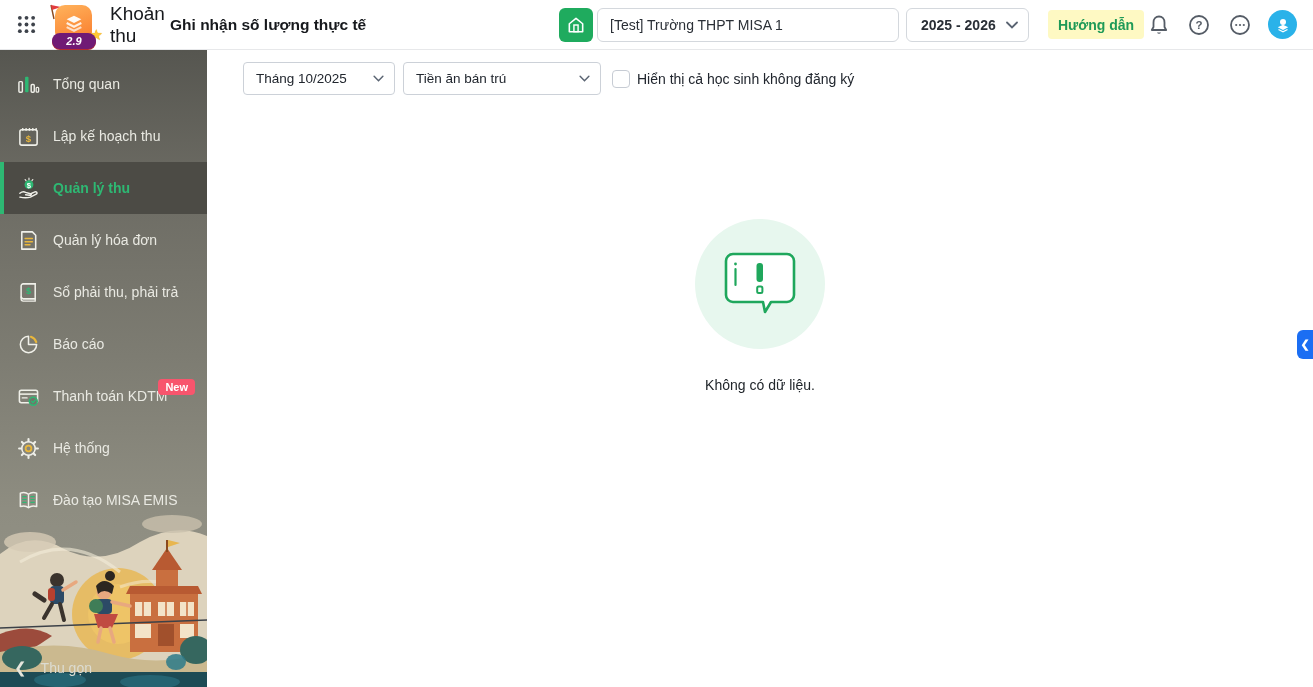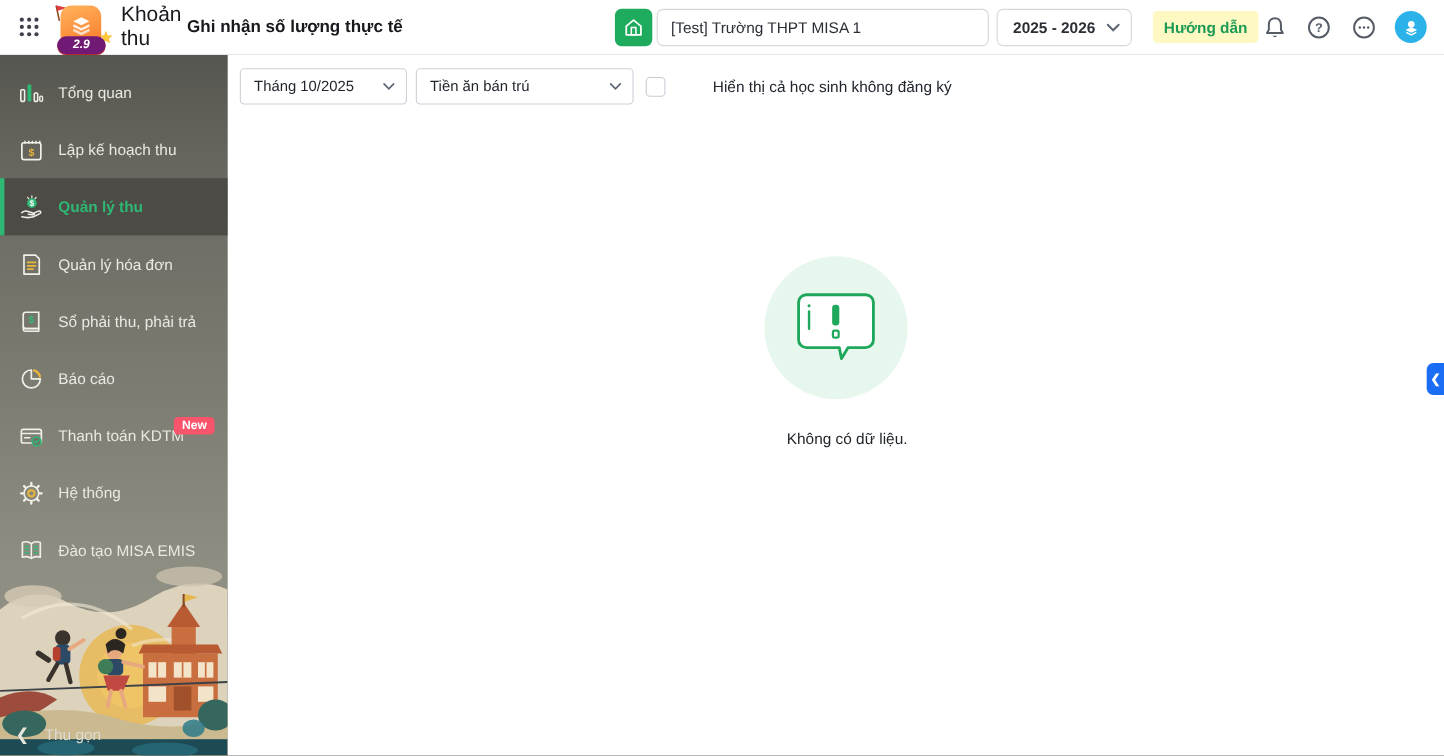--- a/index.html
+++ b/index.html
@@ -88,28 +88,28 @@
   .collapse-row .chev { margin-right:14px; font-size:15px; color:#e6e6dd; }
   
   .main { position:absolute; top:50px; left:207px; right:0; bottom:0; background:#fff; }
   .filter-row { display:flex; align-items:center; padding:12px 0 0 11px; }
   .select {
     height:33px; border:1px solid #ccd1d8; border-radius:4px; background:#fff;
     display:flex; align-items:center; justify-content:space-between;
     padding:0 10px 0 12px; font-size:13.5px; color:#21262e; cursor:pointer; margin-right:8px;
   }
   .sel-class { width:119px; }
-  .sel-month { width:152px; }
+  .sel-month { width:152px;margin-left:25px; }
   .sel-fee   { width:198px; }
-  .chk-wrap { display:flex; align-items:center; margin-left:3px; cursor:pointer;gap:36px; }
+  .chk-wrap { display:flex; align-items:center; margin-left:3px; cursor:pointer; }
   .checkbox {
     width:18px; height:18px; border:1.5px solid #c7ccd4; border-radius:4px; background:#fff; flex:none;
   }
   .chk-label { margin-left:7px; font-size:14px; color:#21262e; }
-  .empty-state { position:absolute; top:183px; left:50%; transform:translateX(-50%); text-align:right; }
+  .empty-state { position:absolute; top:169px; left:50%; transform:translateX(-50%); text-align:center; }
   .empty-circle {
     width:130px; height:130px; border-radius:50%; background:#e7f7ee; margin:0 auto;
     display:flex; align-items:center; justify-content:center;
   }
   .empty-msg { margin-top:28px; font-size:14px; color:#21262b; }
   .panel-toggle {
     position:absolute; right:0; top:330px; width:16px; height:29px; z-index:12;
     background:#1b6ef3; border-radius:6px 0 0 6px; color:#fff; cursor:pointer;
     display:flex; align-items:center; justify-content:center; font-size:11px; font-weight:bold;
   }

